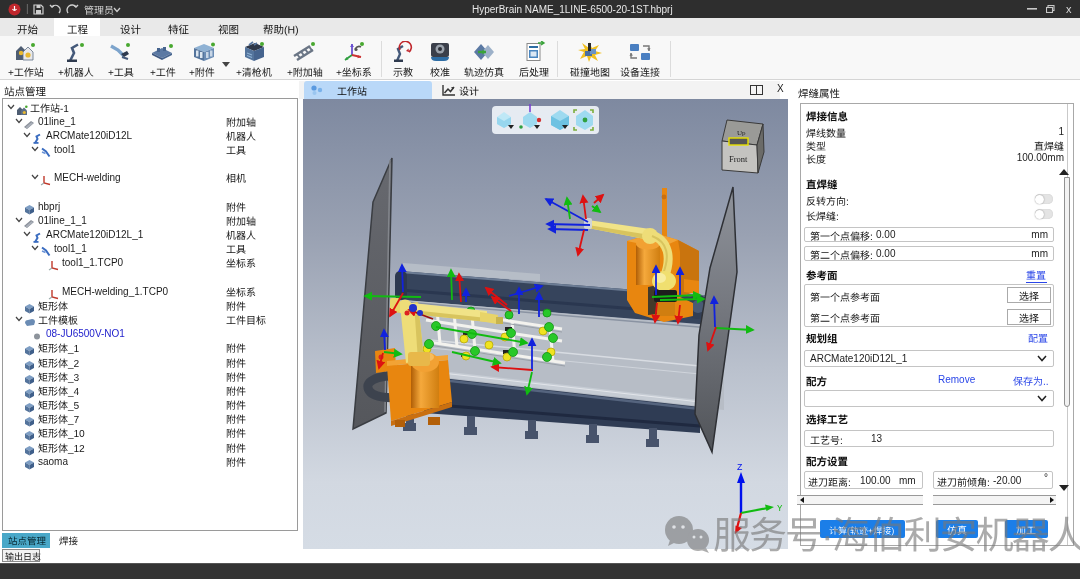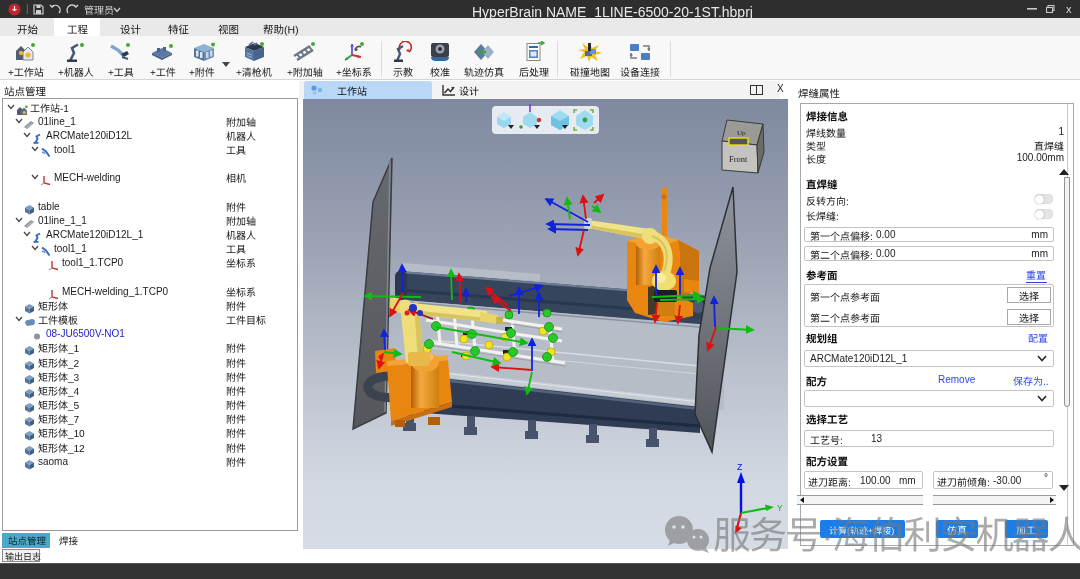--- a/index.html
+++ b/index.html
@@ -1,21 +1,21 @@
 <!DOCTYPE html>
 <html><head>
 <meta charset="utf-8">
 <style>*{margin:0;padding:0;box-sizing:border-box;}
 html,body{width:1080px;height:579px;overflow:hidden;background:#fff;font-family:"Liberation Sans",sans-serif;}
 #app{position:relative;width:1080px;height:579px;}
 .abs{position:absolute;}
 .st{display:block;}
 #titlebar{position:absolute;left:0;top:0;width:1080px;height:18px;background:#2e2e2e;}
 #titlebar .t{position:absolute;color:#d8d8d8;font-size:10px;top:3px;}
-#wtitle{position:absolute;top:4px;left:472px;color:#e8e8e8;font-size:14px;}
+#wtitle{position:absolute;top:4px;left:472px;color:#e8e8e8;font-size:10px;}
 #menubar{position:absolute;left:0;top:18px;width:1080px;height:18px;background:#e9e9e9;}
 #toolbar{position:absolute;left:0;top:36px;width:1080px;height:44px;background:#f8f8f8;border-bottom:1px solid #d5d5d5;}
 .tbsep{position:absolute;top:5px;width:1px;height:36px;background:#dcdcdc;}
 #treebox{position:absolute;left:2px;top:98px;width:296px;height:433px;border:1px solid #9a9a9a;background:#fff;overflow:hidden;}
 .trow{position:absolute;left:0;width:294px;height:14px;}
 .tname{position:absolute;top:1px;font-size:10px;white-space:nowrap;}
 #btab1{position:absolute;left:2px;top:533px;width:48px;height:15px;background:#4aa8c8;}
 #outlog{position:absolute;left:2px;top:549px;width:38px;height:13px;border:1px solid #8a8a8a;background:#f2f2f2;}
 #darkbar{position:absolute;left:0;top:563px;width:1080px;height:16px;background:#333333;border-top:1px solid #555;}
 #vptabs{position:absolute;left:299px;top:81px;width:481px;height:18px;background:#f3f3f3;}
@@ -619,21 +619,21 @@
             </g>
           </svg>
         </span>
       </div>
 <div class="trow" style="top:100.7px">
         <span class="abs" style="left:21px;top:1px"><svg width="12" height="11">
             <polygon points="1,3.5 5.5,1 10,3.5 5.5,6" fill="#7e9ec4"></polygon>
             <polygon points="1,3.5 5.5,6 5.5,10.5 1,8" fill="#54749c"></polygon>
             <polygon points="5.5,6 10,3.5 10,8 5.5,10.5" fill="#3f5f8a"></polygon>
           </svg></span>
-        <span class="tname" style="left:35px;color:#1a1a1a">table</span>
+        <span class="tname" style="left:35px;color:#1a1a1a">hbprj</span>
         <span class="abs" style="left:223px;top:1px;">
           <svg class="st" width="21" height="13" viewBox="0 -9.9 21 13" style="overflow:visible">
             <g fill="#1a1a1a">
               <use href="#r9644" transform="translate(0.0,0) scale(0.010000,-0.010000)"></use>
               <use href="#r4EF6" transform="translate(10.0,0) scale(0.010000,-0.010000)"></use>
             </g>
           </svg>
         </span>
       </div>
 <div class="trow" style="top:114.9px">
@@ -1619,21 +1619,21 @@
         <g fill="#1a1a1a">
           <use href="#r8FDB" transform="translate(0.0,0) scale(0.010000,-0.010000)"></use>
           <use href="#r5200" transform="translate(10.0,0) scale(0.010000,-0.010000)"></use>
           <use href="#r524D" transform="translate(20.0,0) scale(0.010000,-0.010000)"></use>
           <use href="#r503E" transform="translate(30.0,0) scale(0.010000,-0.010000)"></use>
           <use href="#r89D2" transform="translate(40.0,0) scale(0.010000,-0.010000)"></use>
           <use href="#r003A" transform="translate(50.0,0) scale(0.004883,-0.004883)"></use>
         </g>
       </svg>
     </span>
-<div class="pl" style="left:993px;top:475px">-30.00</div>
+<div class="pl" style="left:993px;top:475px">-20.00</div>
     <div class="pl" style="left:1044px;top:472px">°</div>
 <div class="abs" style="left:797px;top:495px;width:259px;height:10px;border-top:1px solid #999;border-bottom:1px solid #999;background:#f4f4f4"></div>
 <svg class="abs" style="left:798px;top:496px" width="8" height="8">
       <path d="M6 1 L2 4 L6 7 Z" fill="#111"></path>
     </svg>
 <svg class="abs" style="left:1048px;top:496px" width="8" height="8">
       <path d="M2 1 L6 4 L2 7 Z" fill="#111"></path>
     </svg>
 <div class="abs" style="left:923px;top:494px;width:10px;height:12px;background:#fff"></div>
 <div class="pbtn" style="left:820px;top:520px;width:85px;height:18px"></div>

